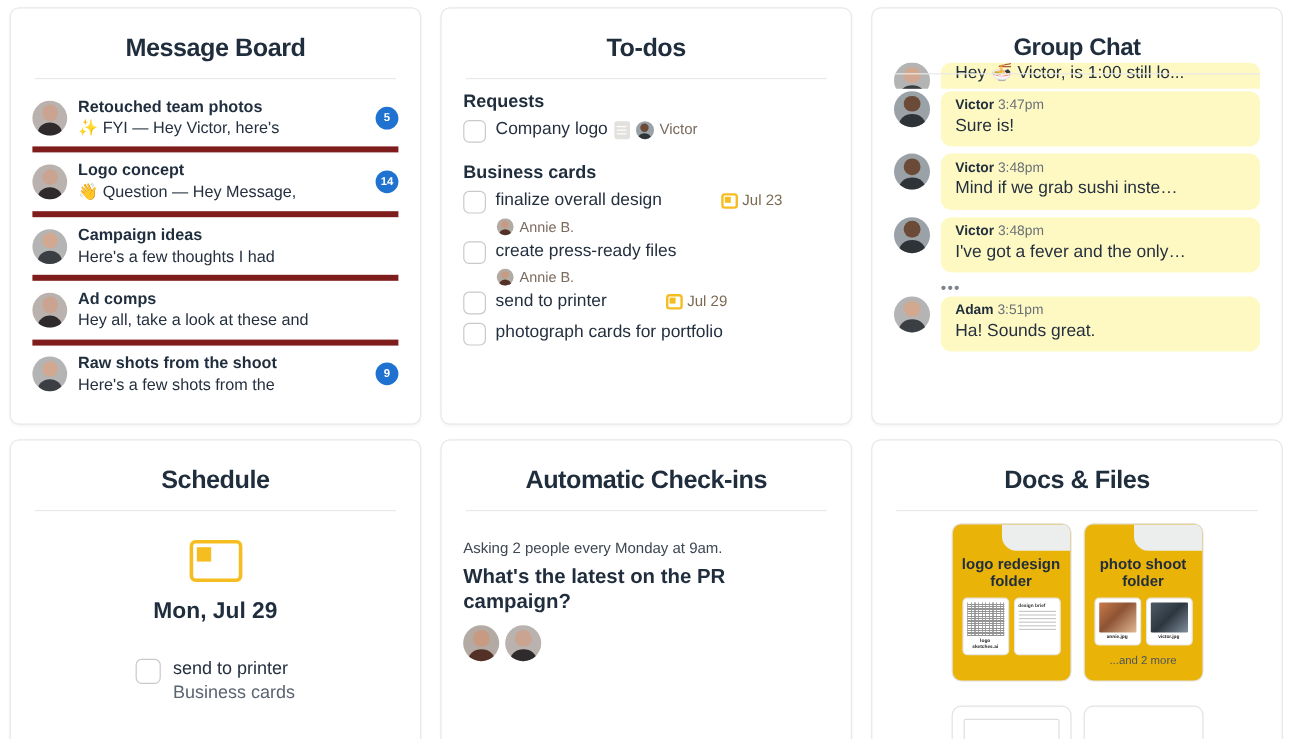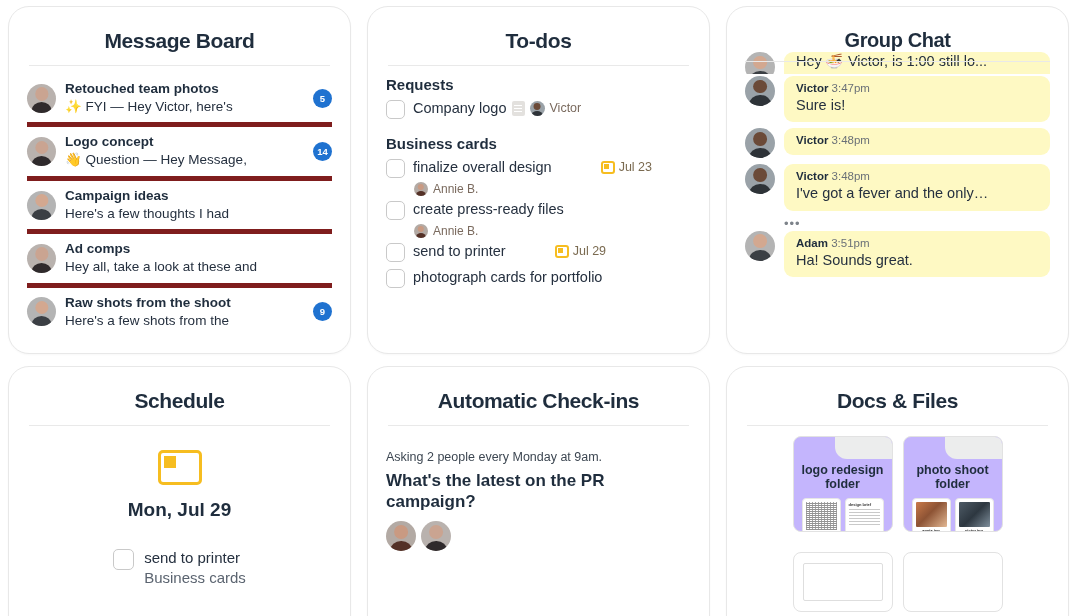--- a/index.html
+++ b/index.html
@@ -18,21 +18,21 @@
     grid-template-columns: 359px 359px 359px;
     grid-template-rows: 360px 360px;
     width: 1077px;
   }
 
   .cell { padding: 6px 8px; }
 
   .card {
     background: #ffffff;
     border: 1px solid #e8e8e8;
-    border-radius: 21px;
+    border-radius: 8px;
     height: 100%;
     padding: 14px 18px 10px 18px;
     overflow: hidden;
     position: relative;
     box-shadow: 0 1px 2px rgba(0,0,0,0.03);
   }
 
   .card-title {
     text-align: center;
     font-size: 21px;
@@ -307,22 +307,22 @@
   .docs-grid {
     display: grid;
     grid-template-columns: 100px 100px;
     gap: 10px;
     justify-content: center;
     margin-top: 2px;
   }
   .folder {
     border: 1px solid #e2e2e2;
     border-radius: 8px;
-    background: #c4b5fd;
-    height: 96px;
+    background: #eab308;
+    height: 132px;
     position: relative;
     overflow: hidden;
     padding: 26px 7px 7px 7px;
   }
   .folder-tab {
     position: absolute;
     top: 0; right: 0;
     width: 58%; height: 22px;
     background: #eceded;
     border-bottom-left-radius: 12px;
@@ -560,20 +560,21 @@
           </div>
         </div>
 
         <div class="chat-row">
           <div class="av av-30 m2"></div>
           <div class="bubble">
             <div class="bubble-meta">
               <b>Victor</b>
               <span>3:48pm</span>
             </div>
+            <div class="bubble-text">Mind if we grab sushi inste…</div>
           </div>
         </div>
 
         <div class="chat-row">
           <div class="av av-30 m2"></div>
           <div class="bubble">
             <div class="bubble-meta">
               <b>Victor</b>
               <span>3:48pm</span>
             </div>

